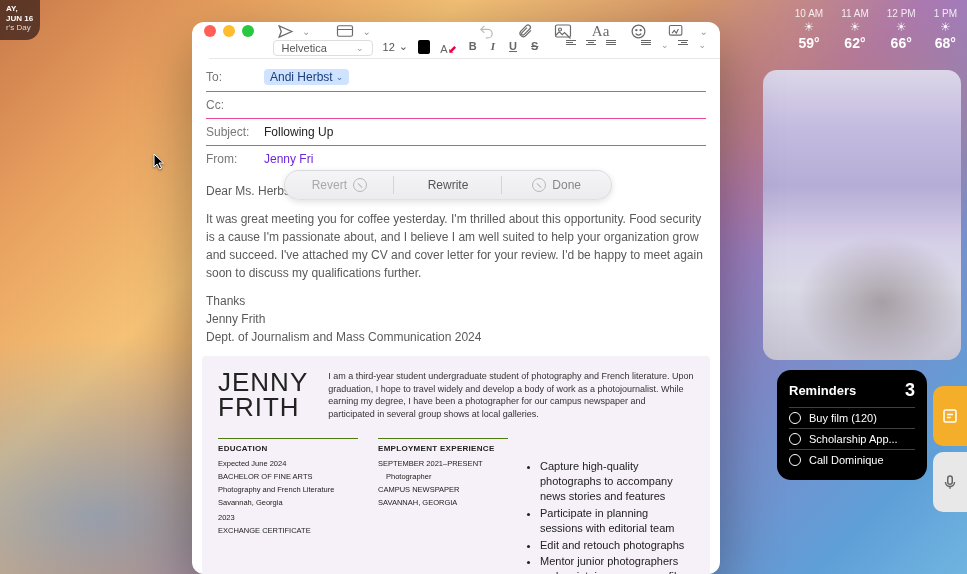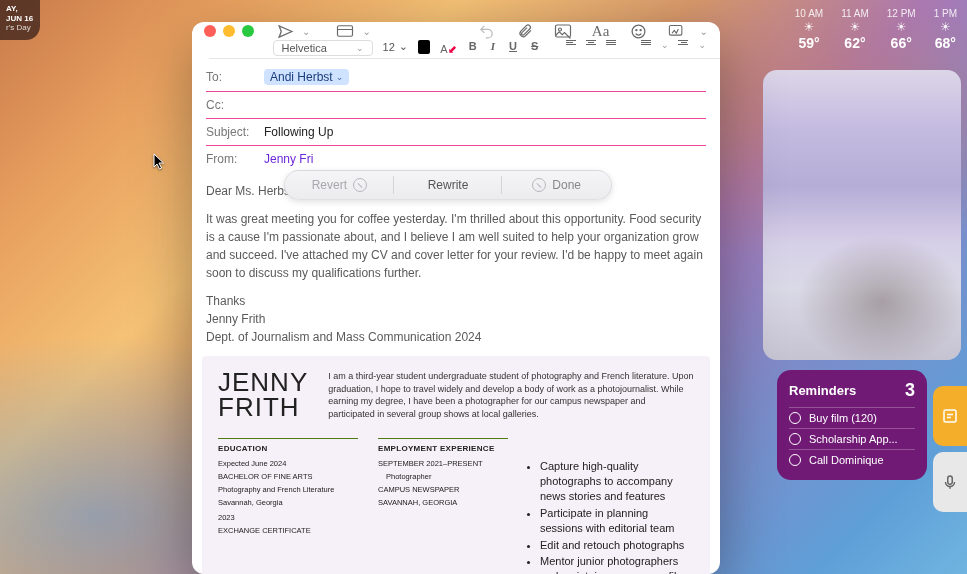--- a/index.html
+++ b/index.html
@@ -34,21 +34,21 @@
   border-radius: 14px; overflow: hidden;
   background: linear-gradient(180deg, #dcd6e8 0%, #c4bbe0 20%, #b5add6 40%, #cfc7e3 55%, #eaeaf4 75%, #f4f4f8 100%);
 }
 .photo-tile::after { content:""; position:absolute; inset:0;
   background: radial-gradient(ellipse 140px 110px at 60% 80%, rgba(80,60,50,0.35), transparent 60%),
               linear-gradient(180deg, transparent 60%, rgba(90,80,120,0.3) 100%);
 }
 
 
 .reminders { position: absolute; top: 370px; right: 40px; width: 150px;
-  background: #701a75; border-radius: 14px; padding: 10px 12px; color: #fff; }
+  background: #000000; border-radius: 14px; padding: 10px 12px; color: #fff; }
 .reminders-hd { display: flex; justify-content: space-between; align-items: center; margin-bottom: 6px; }
 .reminders-hd .ttl { font-size: 13px; font-weight: 600; }
 .reminders-hd .cnt { font-size: 18px; font-weight: 700; }
 .rem-item { display: flex; align-items: center; gap: 8px; font-size: 11px; padding: 4px 0;
   border-top: 1px solid rgba(255,255,255,0.25); }
 .rem-item:first-of-type { border-top: none; }
 .rem-item .ring { width: 12px; height: 12px; border: 1.5px solid #fff; border-radius: 50%; flex-shrink: 0; }
 
 
 .dock-stub { position: absolute; right: 0; width: 34px; height: 60px; border-top-left-radius: 10px; border-bottom-left-radius: 10px;

